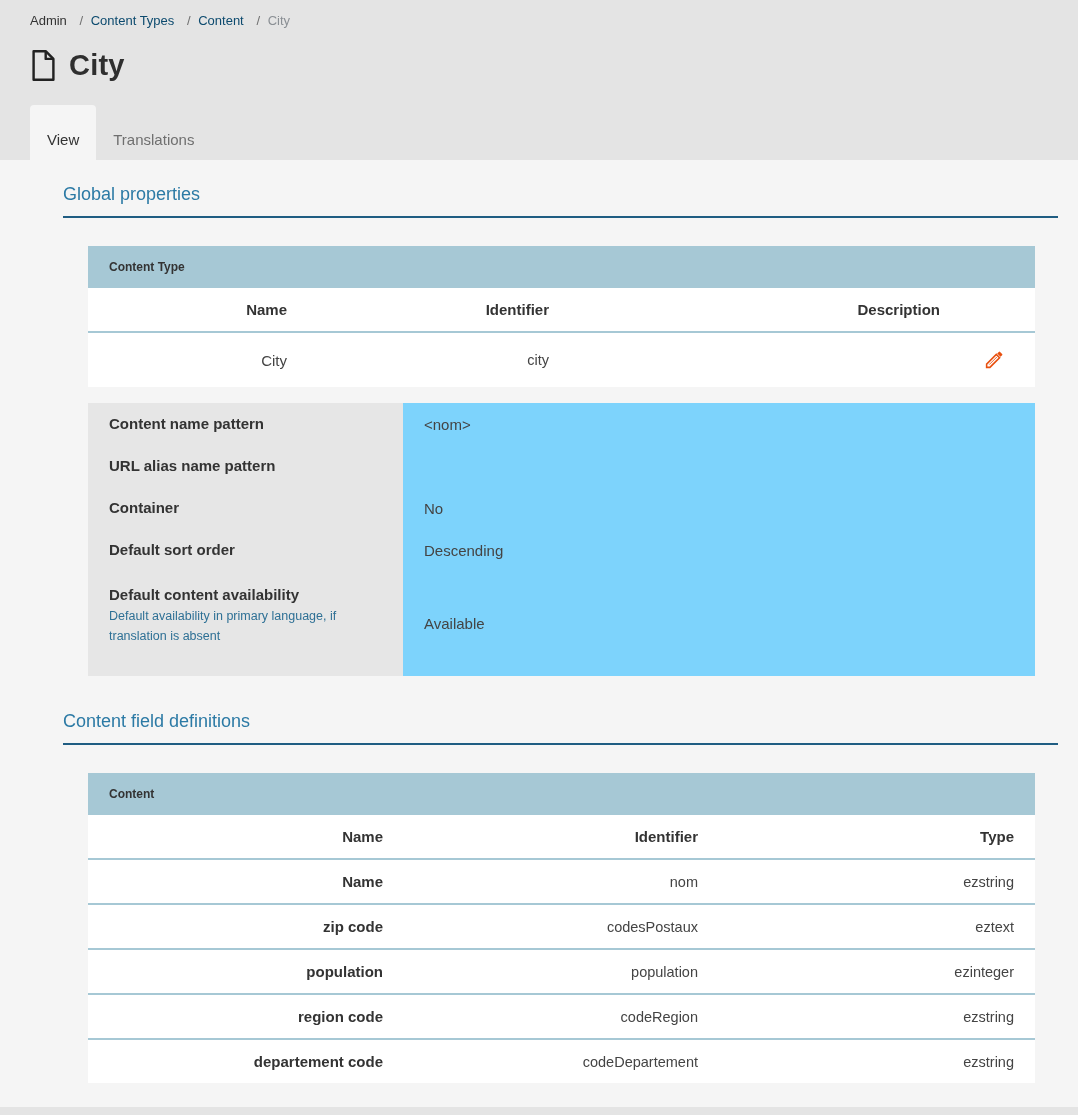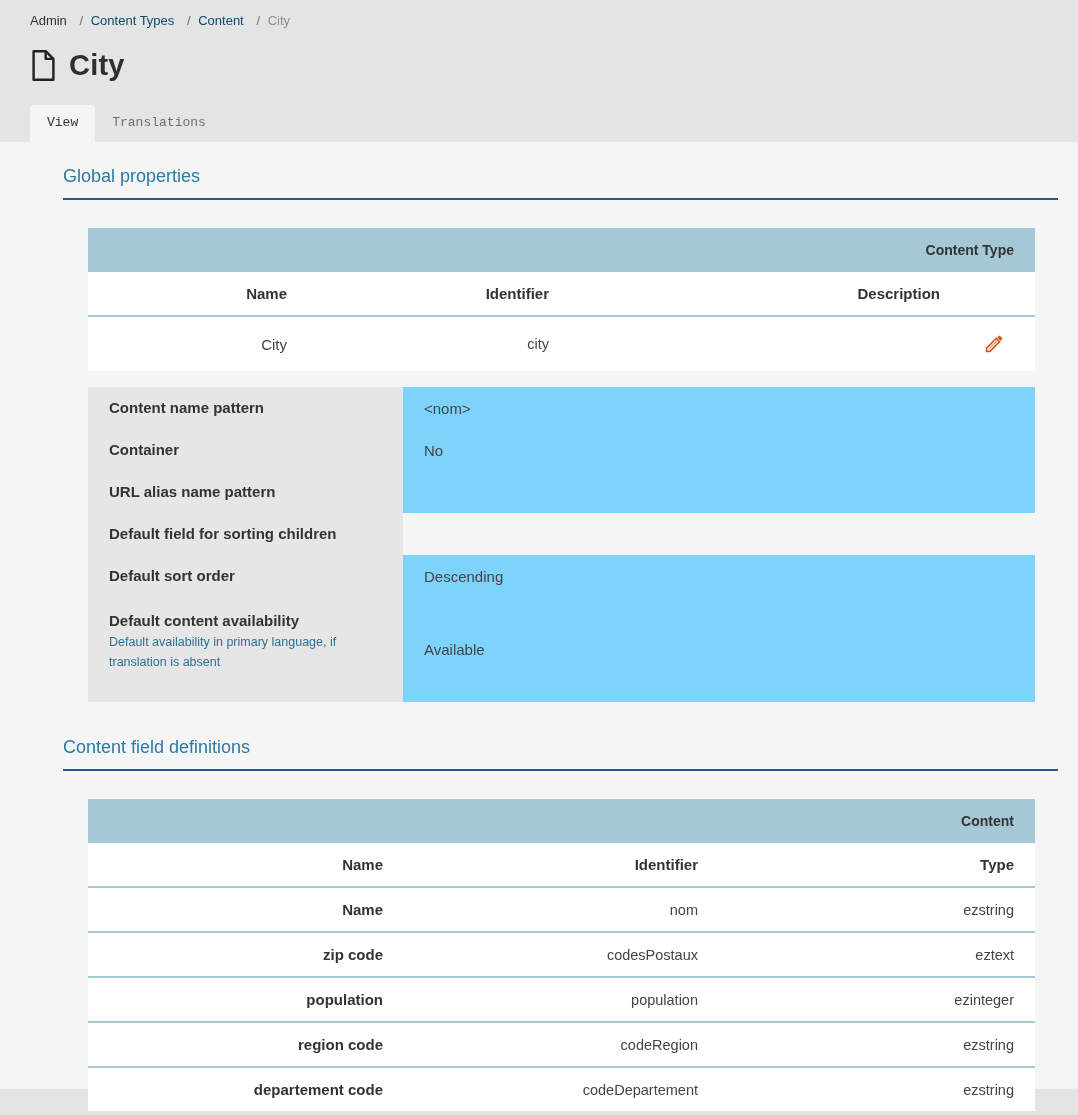--- a/index.html
+++ b/index.html
@@ -20,26 +20,25 @@
   .crumb-root { color: #333; }
   .crumb-link { color: #0c4a6e; text-decoration: none; cursor: pointer; }
   .crumb-current { color: #8a8f94; }
 
   .title-row { display: flex; align-items: center; margin-top: 21px; }
   .title-row svg { display: block; }
   .page-title { font-size: 29px; font-weight: bold; color: #2f2f2f; margin-left: 12px; letter-spacing: 0.2px; }
 
   .tab-bar { display: flex; margin-top: 23px; }
   .tab {
-    font-size: 13px;
-    padding: 10px 17px 12px 17px;
+    font-size: 15px;
+    padding: 26px 17px 12px 17px;
     color: #6f6f6f;
     cursor: pointer;
     border-radius: 4px 4px 0 0;
-    font-family: Liberation Mono, monospace;
   }
   .tab.active { background: #f5f5f5; color: #333; }
 
   
   .content {
     background: #f5f5f5;
     height: 947px;
     padding: 24px 20px 0 63px;
   }
   .content-inner { width: 995px; }
@@ -50,24 +49,23 @@
     padding-bottom: 11px;
     border-bottom: 2px solid #1f5d82;
   }
 
   .box { margin-left: 25px; width: 947px; }
   .box.first { margin-top: 28px; }
 
   .caption-bar {
     background: #a6c8d5;
     padding: 14px 21px;
-    font-size: 14px;
+    font-size: 12px;
     font-weight: bold;
     color: #333;
-    text-align: right;
   }
 
   table { border-collapse: collapse; width: 100%; background: #fff; }
   th, td {
     text-align: right;
     padding: 13px 21px;
     font-size: 15px;
     vertical-align: middle;
   }
   th { font-weight: bold; color: #333; border-bottom: 2px solid #a6c8d5; }
@@ -176,34 +174,31 @@
 
     <div class="box props">
       <div class="prop-row">
         <div class="prop-label-cell">
             <div class="prop-label">Content name pattern</div>
           </div>
         <div class="prop-value-cell">&lt;nom&gt;</div>
       </div>
       <div class="prop-row">
         <div class="prop-label-cell">
+            <div class="prop-label">URL alias name pattern</div>
+          </div>
+        <div class="prop-value-cell"></div>
+      </div>
+      <div class="prop-row">
+        <div class="prop-label-cell">
             <div class="prop-label">Container</div>
           </div>
         <div class="prop-value-cell">No</div>
       </div>
       <div class="prop-row">
-        <div class="prop-label-cell">
-            <div class="prop-label">URL alias name pattern</div>
-          </div>
-        <div class="prop-value-cell"></div>
-      </div>
-      <div class="prop-row">
-        <div class="prop-label-cell">
-            <div class="prop-label">Default field for sorting children</div>
-          </div>
       </div>
       <div class="prop-row">
         <div class="prop-label-cell">
             <div class="prop-label">Default sort order</div>
           </div>
         <div class="prop-value-cell">Descending</div>
       </div>
       <div class="prop-row tall">
         <div class="prop-label-cell">
           <div class="prop-label">Default content availability</div>

